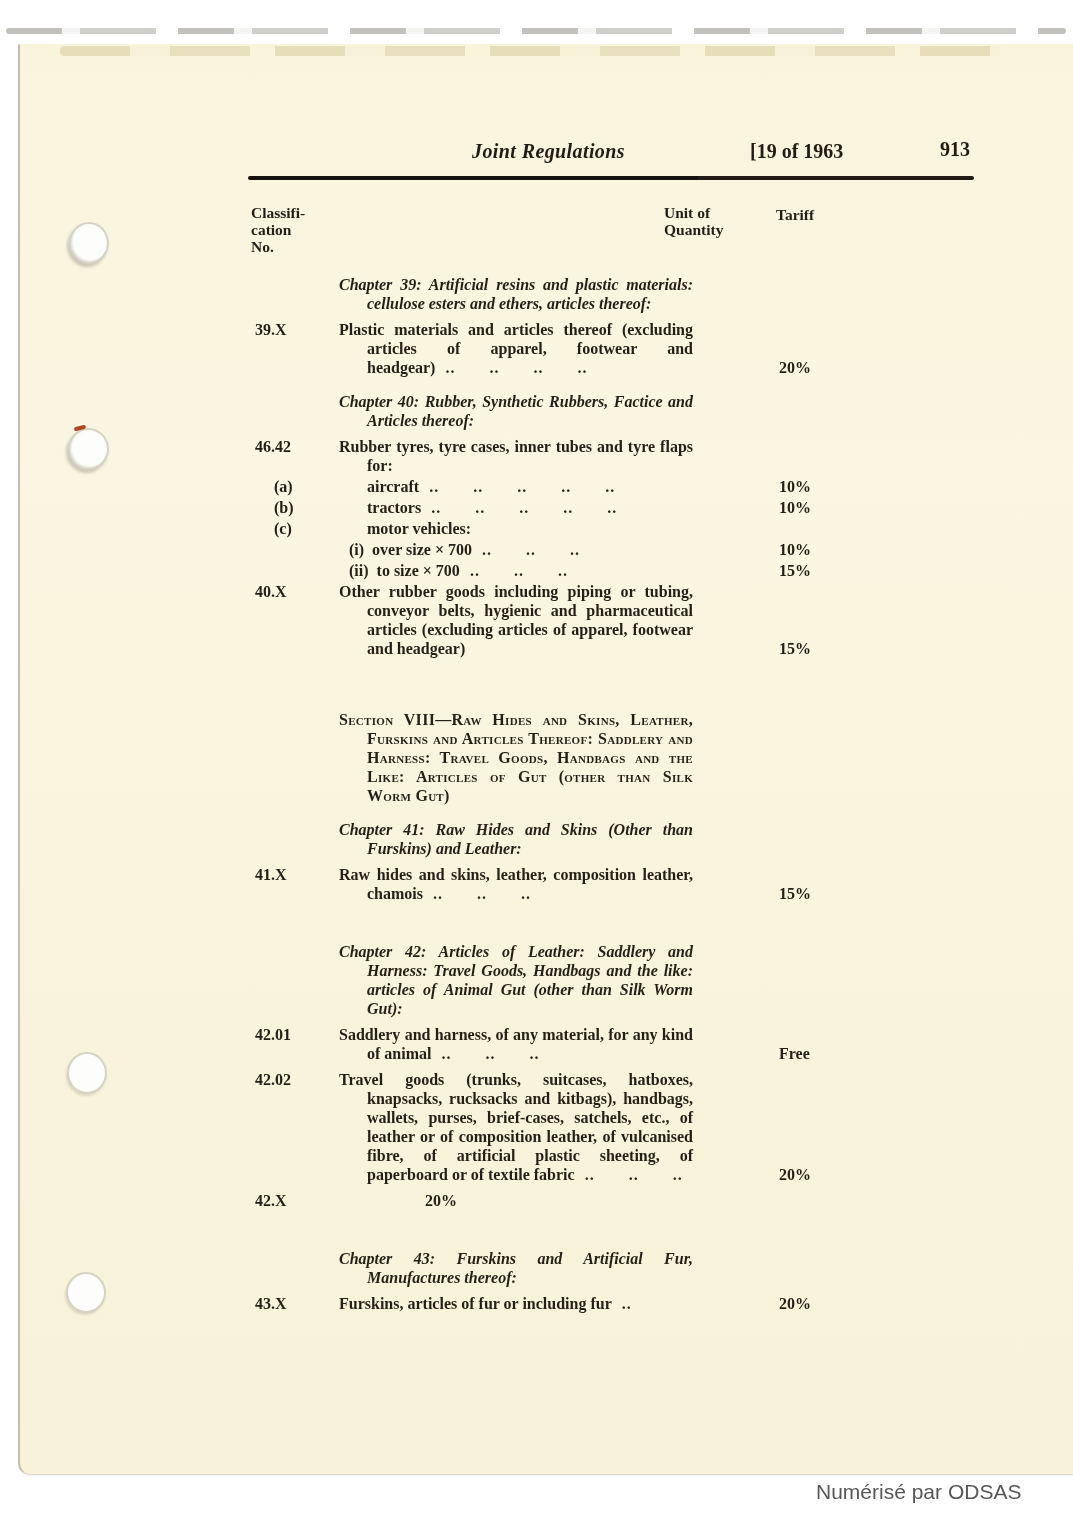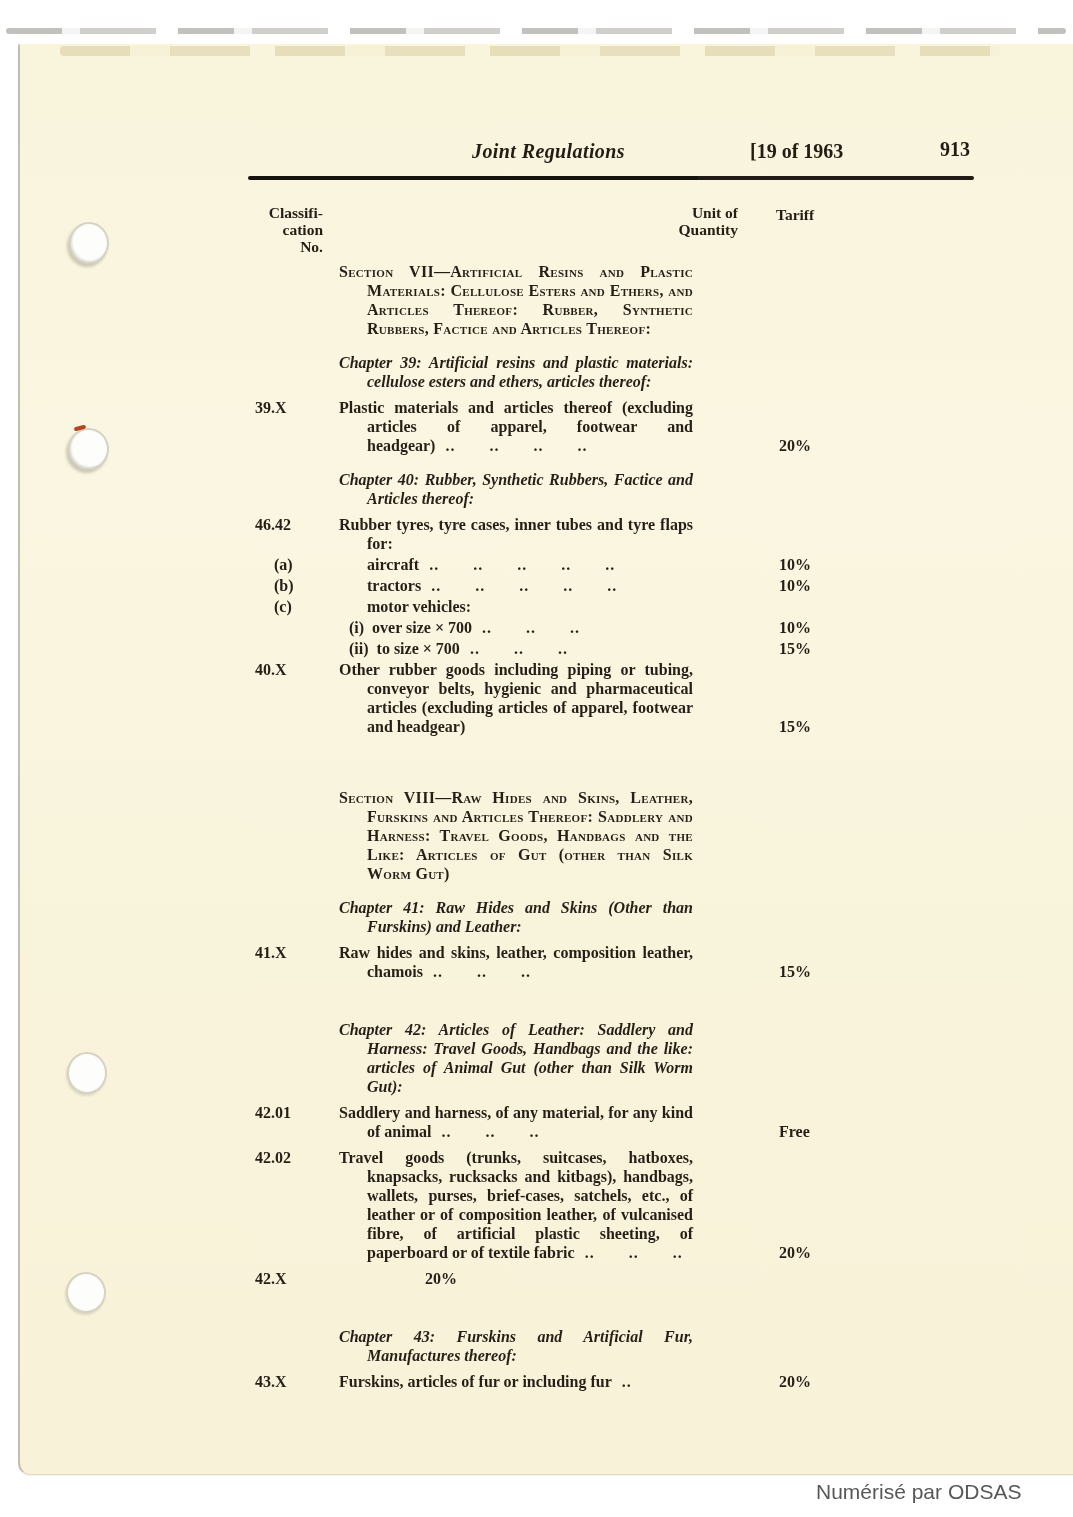--- a/index.html
+++ b/index.html
@@ -68,21 +68,21 @@
   }
   .header-rule{
     position:absolute;left:228px;top:132px;width:726px;height:4px;
     background:linear-gradient(90deg,#16120d 0 62%, #201b14 62% 100%);
     border-radius:2px;
   }
 
   
   .colhead{
     position:absolute;font-size:15.5px;font-weight:bold;color:#241e17;
-    line-height:17px;white-space:pre-line;text-align:right;
+    line-height:17px;white-space:pre-line;text-align:left;
   }
   .colhead-class{left:231px;top:160px;width:72px;}
   .colhead-unit{left:644px;top:160px;width:74px;}
   .colhead-tariff{left:756px;top:162px;width:60px;text-align:left;}
 
   
   .tbody{
     position:absolute;left:235px;top:216px;width:585px;
     font-size:16px;font-weight:bold;color:#261f17;line-height:19px;
   }
@@ -134,26 +134,20 @@
     <div class="header-rule"></div>
 
     <div class="colhead colhead-class">Classifi-
 cation
 No.</div>
     <div class="colhead colhead-unit">Unit of
 Quantity</div>
     <div class="colhead colhead-tariff">Tariff</div>
 
     <div class="tbody">
-        <div class="trow section">
-          <div class="c-num"></div>
-          <div class="c-desc"><span>Section VII—Artificial Resins and Plastic Materials: Cellulose Esters and Ethers, and Articles Thereof: Rubber, Synthetic Rubbers, Factice and Articles Thereof:</span></div>
-          <div class="c-unit"></div>
-          <div class="c-tariff"></div>
-        </div>
         <div class="trow chapter gap-md">
           <div class="c-num"></div>
           <div class="c-desc"><span>Chapter 39: Artificial resins and plastic materials: cellulose esters and ethers, articles thereof:</span></div>
           <div class="c-unit"></div>
           <div class="c-tariff"></div>
         </div>
         <div class="trow item gap-sm">
           <div class="c-num">39.X</div>
           <div class="c-desc"><span>Plastic materials and articles thereof (excluding articles of apparel, footwear and headgear)</span><span class="leaders">..  ..  ..  ..</span></div>
           <div class="c-unit"></div>

